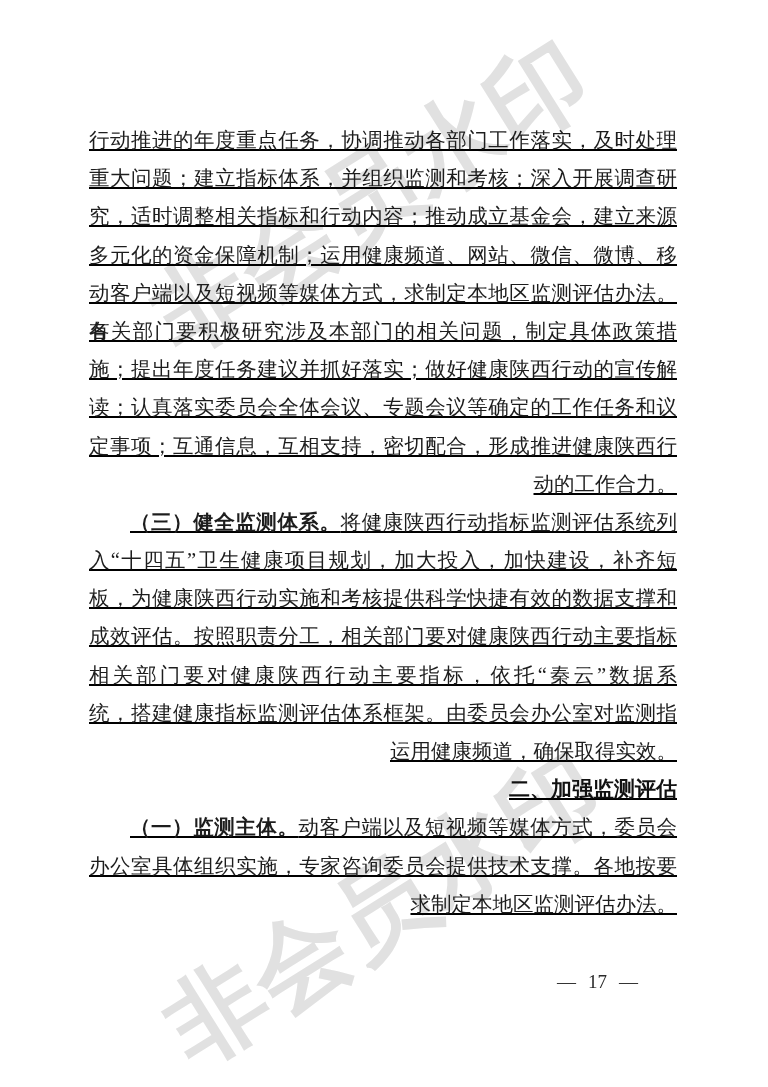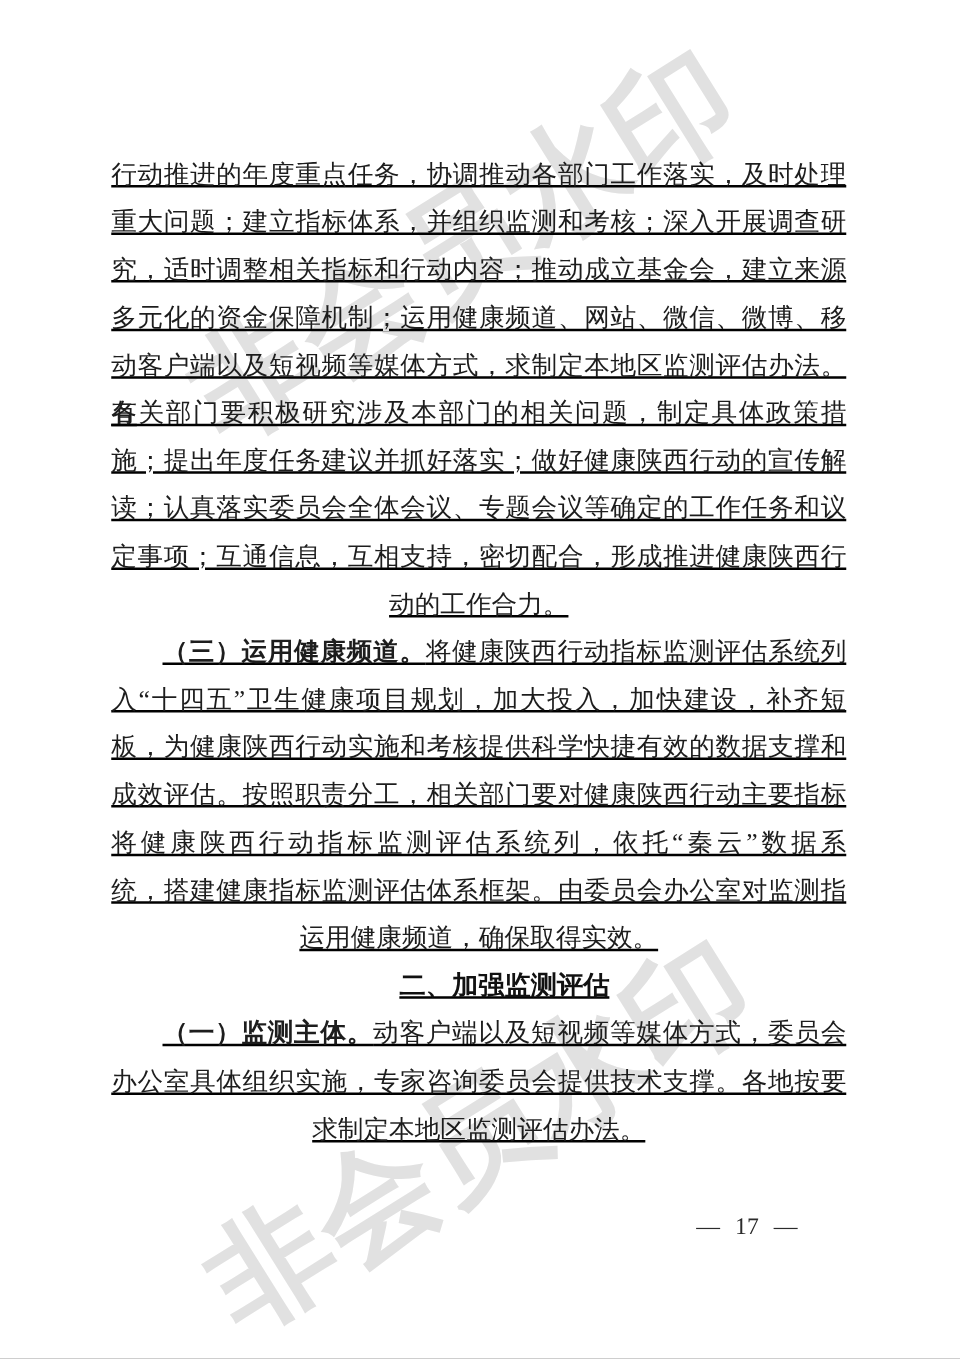--- a/index.html
+++ b/index.html
@@ -31,21 +31,21 @@
     width:588px;
     z-index:1;
     text-decoration:underline;
   }
   .line {
     font-family:"Liberation Serif","DejaVu Serif",serif;
     font-size:20.5px;
     line-height:38.2px;
     height:38.2px;
     color:#1d1d1d;
-    text-align:center;
+    text-align:right;
     white-space:normal;
   }
   .line.justify {
     text-align:justify;
     text-align-last:justify;
     text-justify:inter-character;
   }
   .line.indent { padding-left:41px; }
   .line .bold { font-weight:bold; }
   .line.heading { font-weight:bold; }
@@ -78,25 +78,25 @@
       <div class="line justify"><span>行动推进的年度重点任务，协调推动各部门工作落实，及时处理</span></div>
       <div class="line justify"><span>重大问题；建立指标体系，并组织监测和考核；深入开展调查研</span></div>
       <div class="line justify"><span>究，适时调整相关指标和行动内容；推动成立基金会，建立来源</span></div>
       <div class="line justify"><span>多元化的资金保障机制；运用健康频道、网站、微信、微博、移</span></div>
       <div class="line justify"><span>动客户端以及短视频等媒体方式，求制定本地区监测评估办法。各</span></div>
       <div class="line justify"><span>有关部门要积极研究涉及本部门的相关问题，制定具体政策措</span></div>
       <div class="line justify"><span>施；提出年度任务建议并抓好落实；做好健康陕西行动的宣传解</span></div>
       <div class="line justify"><span>读；认真落实委员会全体会议、专题会议等确定的工作任务和议</span></div>
       <div class="line justify"><span>定事项；互通信息，互相支持，密切配合，形成推进健康陕西行</span></div>
       <div class="line"><span>动的工作合力。</span></div>
-      <div class="line justify indent"><span class="bold">（三）运用健康频道。</span><span>将健康陕西行动指标监测评估系统列</span></div>
+      <div class="line justify indent"><span class="bold">（三）健全监测体系。</span><span>将健康陕西行动指标监测评估系统列</span></div>
       <div class="line justify"><span>入“十四五”卫生健康项目规划，加大投入，加快建设，补齐短</span></div>
       <div class="line justify"><span>板，为健康陕西行动实施和考核提供科学快捷有效的数据支撑和</span></div>
       <div class="line justify"><span>成效评估。按照职责分工，相关部门要对健康陕西行动主要指标</span></div>
-      <div class="line justify"><span>将健康陕西行动指标监测评估系统列，依托“秦云”数据系</span></div>
+      <div class="line justify"><span>相关部门要对健康陕西行动主要指标，依托“秦云”数据系</span></div>
       <div class="line justify"><span>统，搭建健康指标监测评估体系框架。由委员会办公室对监测指</span></div>
       <div class="line"><span>运用健康频道，确保取得实效。</span></div>
       <div class="line indent heading"><span class="bold">二、加强监测评估</span></div>
       <div class="line justify indent"><span class="bold">（一）监测主体。</span><span>动客户端以及短视频等媒体方式，委员会</span></div>
       <div class="line justify"><span>办公室具体组织实施，专家咨询委员会提供技术支撑。各地按要</span></div>
       <div class="line"><span>求制定本地区监测评估办法。</span></div>
     </div>
 
   <div class="footer">
     <span class="dash">—</span><span class="num">17</span><span class="dash">—</span>

